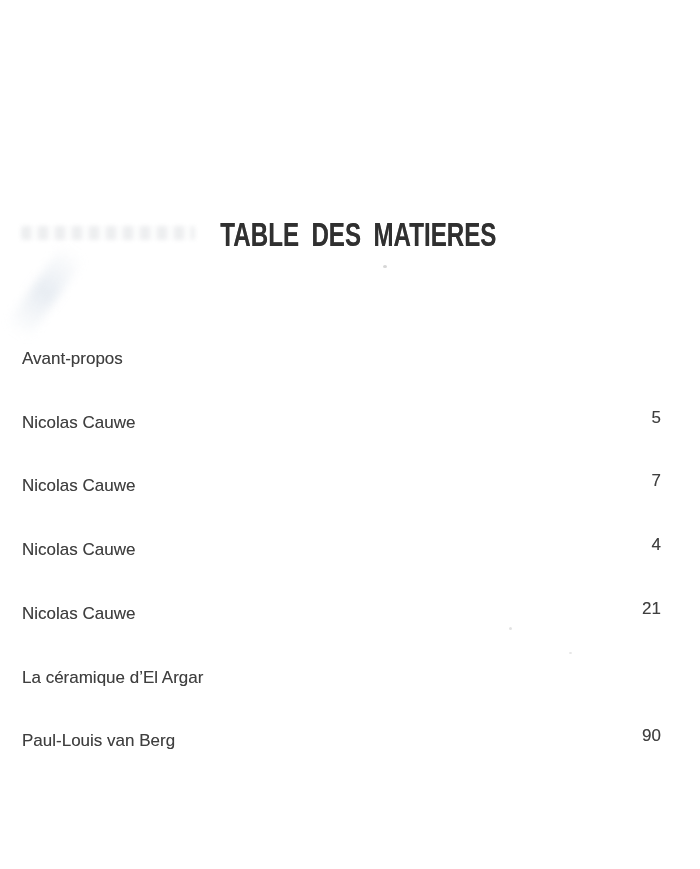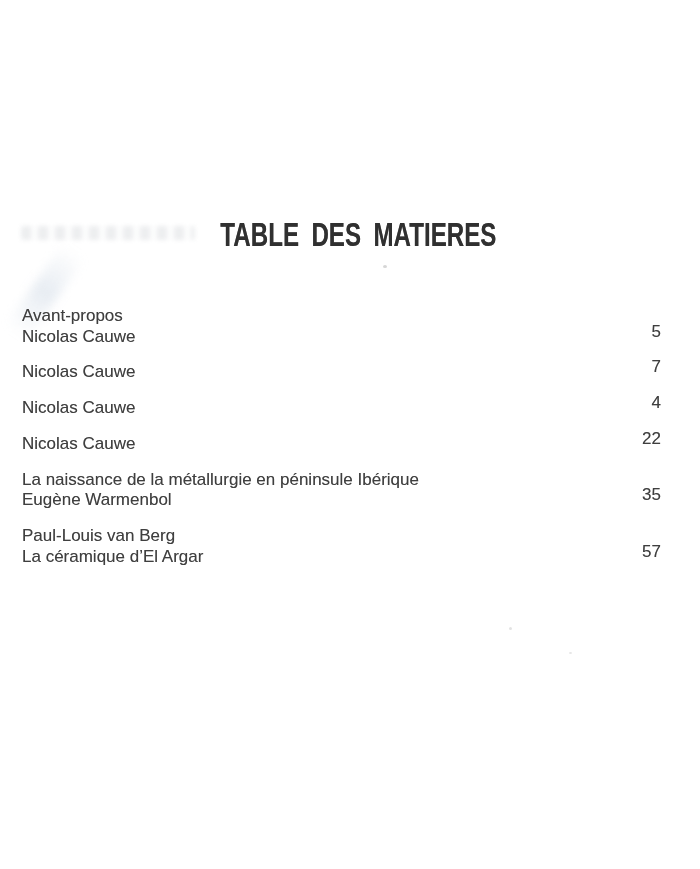--- a/index.html
+++ b/index.html
@@ -53,20 +53,21 @@
     color: #3f3f3f;
     text-shadow: 0 0 0.4px rgba(63,63,63,0.45);
   }
   .toc-entry {
     position: relative;
     margin-bottom: 15px;
     padding-right: 55px;
   }
   .toc-line {
     white-space: nowrap;
+    margin-top: 43px;
   }
   .toc-page {
     position: absolute;
     right: -55px; 
     bottom: 5px;
     line-height: 20.7px;
     white-space: nowrap;
   }
   
   .toc-entry .toc-page { right: 0; }
@@ -134,29 +135,24 @@
       <span class="toc-page">7</span>
     </div>
 
     <div class="toc-entry">
       <div class="toc-line">Nicolas Cauwe</div>
       <span class="toc-page">4</span>
     </div>
 
     <div class="toc-entry">
       <div class="toc-line">Nicolas Cauwe</div>
-      <span class="toc-page">22</span>
+      <span class="toc-page">21</span>
     </div>
 
-    <div class="toc-entry">
-      <div class="toc-line">La naissance de la métallurgie en péninsule Ibérique</div>
-      <div class="toc-line">Eugène Warmenbol</div>
-      <span class="toc-page">35</span>
-    </div>
 
     <div class="toc-entry">
+      <div class="toc-line">La céramique d’El Argar</div>
       <div class="toc-line">Paul-Louis van Berg</div>
-      <div class="toc-line">La céramique d’El Argar</div>
-      <span class="toc-page">57</span>
+      <span class="toc-page">90</span>
     </div>
 
   </div>
 </div>
 
 </body></html>

